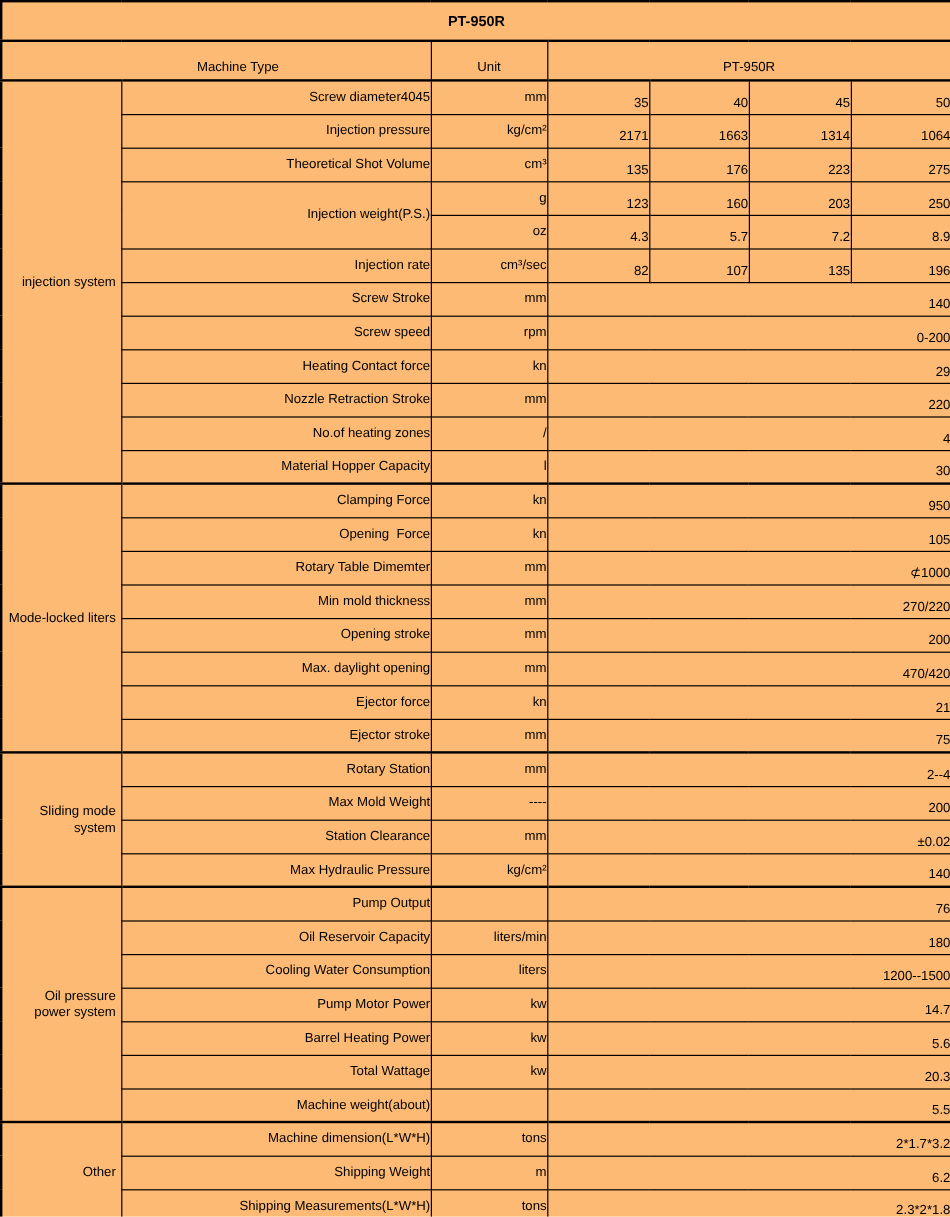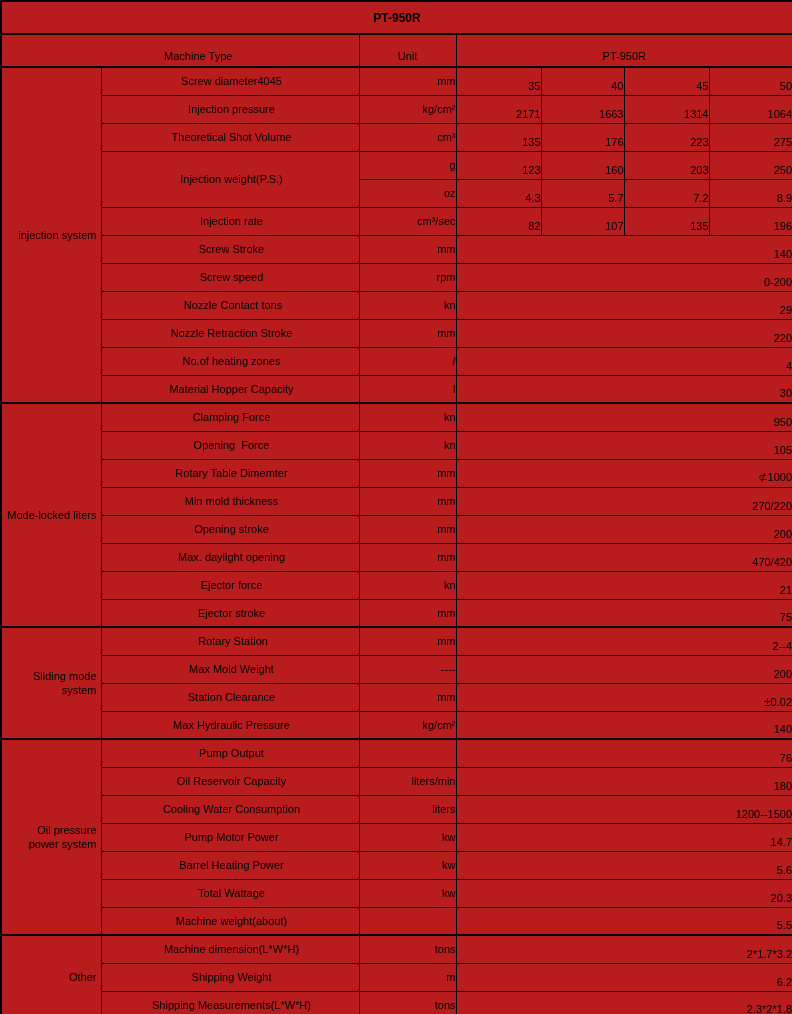--- a/index.html
+++ b/index.html
@@ -1,37 +1,37 @@
 <!DOCTYPE html>
 <html><head>
 <meta charset="utf-8">
 <style>
   html,body{margin:0;padding:0;background:#fff;}
-  .sheet{width:792px;height:1014px;background:#b91c1c;overflow:hidden;}
+  .sheet{width:792px;height:1014px;background:#fdba74;overflow:hidden;}
   table{
     border-collapse:collapse;
     table-layout:fixed;
     width:792px;
     font-family:"Liberation Sans","DejaVu Sans",sans-serif;
     font-size:11px;
     color:#000;
     border:2px solid #000;
   }
   td{border:1px solid #000;overflow:hidden;padding:0;}
   tr.title-row td{
     height:31px;border:none;
     font-weight:bold;font-size:12px;text-align:center;vertical-align:middle;
   }
   tr.header-row td{
     height:27px;vertical-align:bottom;text-align:center;padding-bottom:4px;
   }
   td.machine-type{text-align:left;padding-left:36px;}
   tr.data-row{height:28px;}
   td.label{
-    text-align:center;padding-left:3px;vertical-align:middle;white-space:pre;
+    text-align:right;padding-left:3px;vertical-align:middle;white-space:pre;
   }
   td.unit{text-align:right;vertical-align:middle;}
   td.val{text-align:right;vertical-align:bottom;padding-bottom:3px;}
   td.group{
     text-align:right;vertical-align:middle;line-height:14px;padding:0 4px;
   }
   tr.section-start td{border-top:2px solid #000;}
 </style>
 </head>
 <body>
@@ -111,21 +111,21 @@
     <td class="label">Screw Stroke</td>
     <td class="unit">mm</td>
     <td class="val" colspan="4">140</td>
   </tr>
   <tr class="data-row">
     <td class="label">Screw speed</td>
     <td class="unit">rpm</td>
     <td class="val" colspan="4">0-200</td>
   </tr>
   <tr class="data-row">
-    <td class="label"> Nozzle Contact tons</td>
+    <td class="label"> Heating Contact force</td>
     <td class="unit">kn</td>
     <td class="val" colspan="4">29</td>
   </tr>
   <tr class="data-row">
     <td class="label">Nozzle Retraction Stroke</td>
     <td class="unit">mm</td>
     <td class="val" colspan="4">220</td>
   </tr>
   <tr class="data-row">
     <td class="label">No.of heating zones</td>

